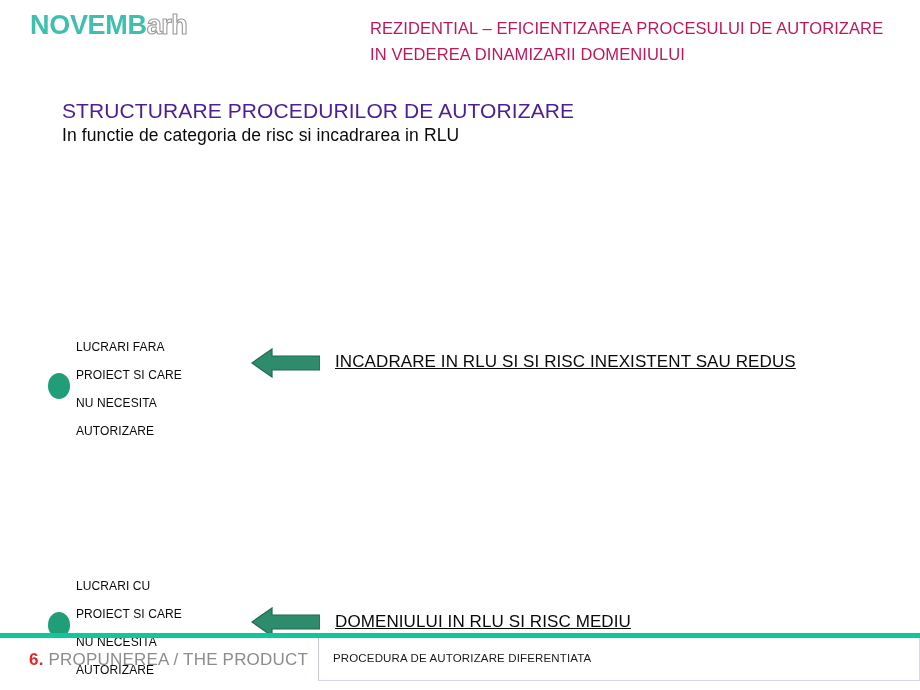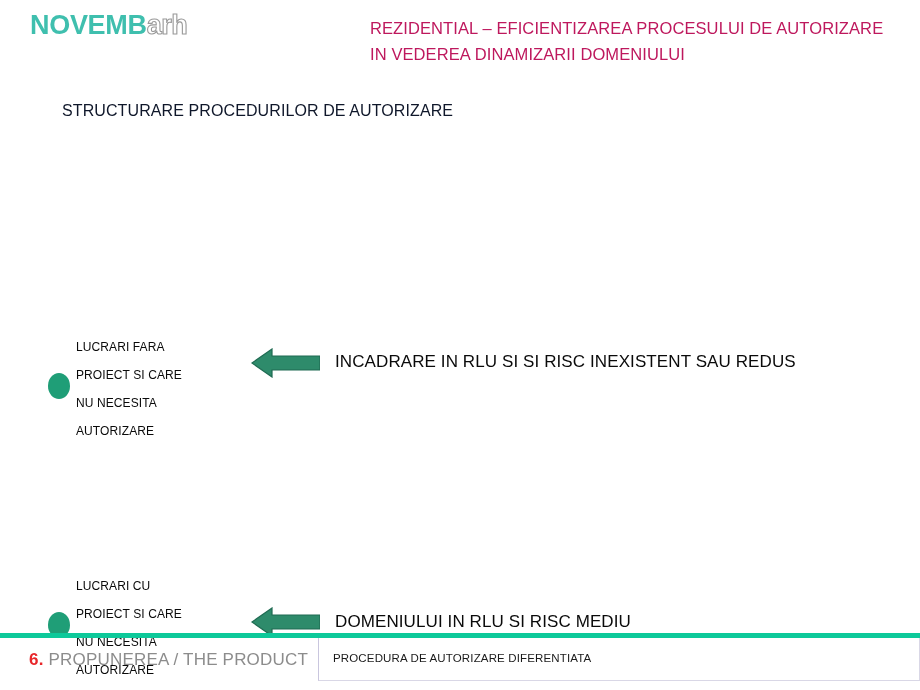--- a/index.html
+++ b/index.html
@@ -50,23 +50,23 @@
     letter-spacing: 0.1px;
   }
 
   
   #subtitle-block {
     position: absolute;
     left: 62px; top: 99px;
     width: 620px;
   }
   #subtitle-line-1 {
-    font-size: 16px;
+    font-size: 21px;
     line-height: 24px;
-    color: #0f172a;
+    color: #4c1d95;
     letter-spacing: 0.1px;
   }
   #subtitle-line-2 {
     font-size: 17.5px;
     line-height: 24px;
     color: #0a0a0a;
     letter-spacing: 0.1px;
   }
 
   
@@ -99,20 +99,21 @@
   }
   .row-arrow svg { display: block; }
   .row-desc {
     position: absolute;
     left: 335px;
     font-size: 17px;
     line-height: 28px;
     color: #0a0a0a;
     letter-spacing: 0.1px;
     white-space: pre-line;
+    text-decoration: underline;
   }
 
   
   #row-0 { top: 165px; }
   #row-0 .row-bullet { top: 208px; }
   #row-0 .row-label  { top: 168px; }
   #row-0 .row-arrow  { top: 183px; }
   #row-0 .row-desc   { top: 183px; }
 
   #row-1 { top: 285px; }
@@ -174,20 +175,21 @@
 
   <div id="brand-logo">
     <span class="logo-solid">NOVEMB</span><span class="logo-outline">arh</span>
   </div>
 
   <div id="header-title">REZIDENTIAL – EFICIENTIZAREA PROCESULUI DE AUTORIZARE IN VEDEREA DINAMIZARII DOMENIULUI</div>
 </div>
 
 <div id="subtitle-block">
   <div id="subtitle-line-1">STRUCTURARE PROCEDURILOR DE AUTORIZARE</div>
+  <div id="subtitle-line-2">In functie de categoria de risc si incadrarea in RLU</div>
 </div>
 
 <div class="proc-row" id="row-0">
   <div class="row-bullet" style="left:48px;"></div>
   <div class="row-label">LUCRARI FARA
 PROIECT SI CARE
 NU NECESITA
 AUTORIZARE</div>
   <div class="row-arrow">
     <svg width="70" height="30" viewBox="0 0 70 30">

